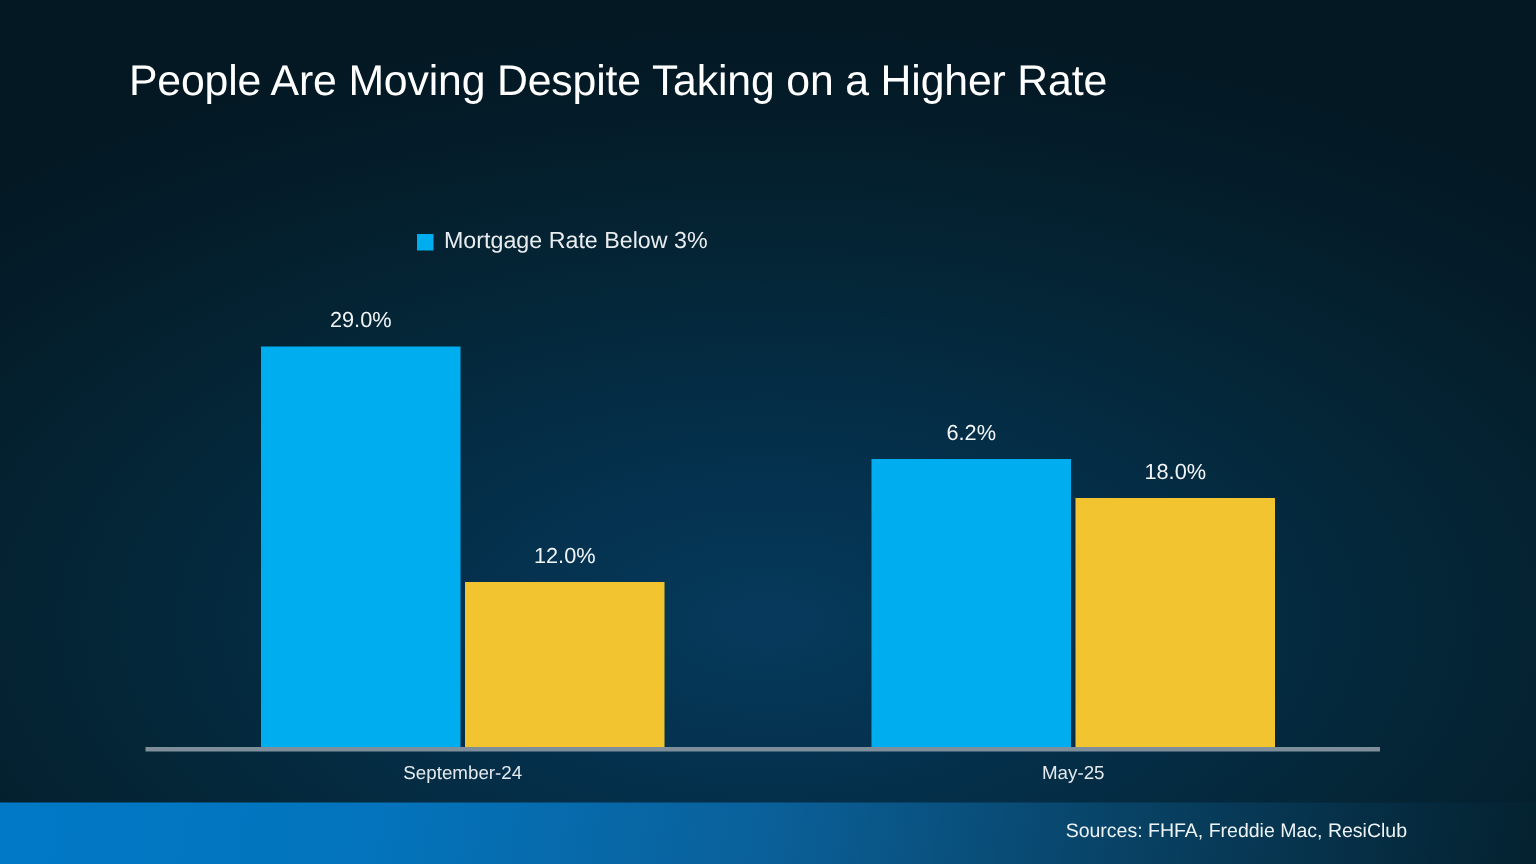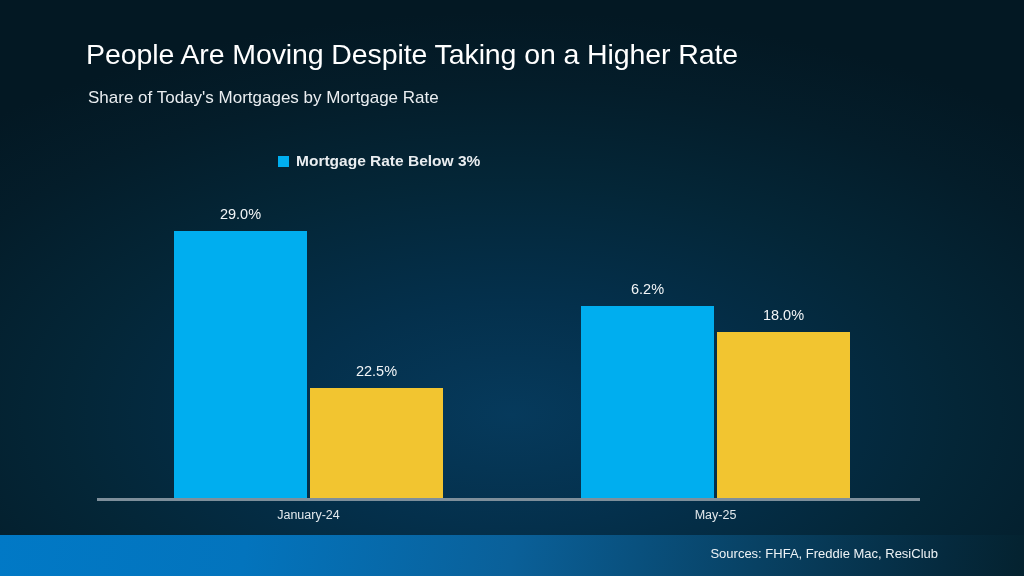--- a/index.html
+++ b/index.html
@@ -25,21 +25,21 @@
   }
   #subtitle {
     position:absolute; left:88px; top:88px;
     font-size:17px; font-weight:normal; color:#e9edf0;
     white-space:nowrap;
   }
 
   
   #legend {
     position:absolute; left:278px; top:152px;
-    display:flex; align-items:center; gap:41px;font-weight:bold;
+    display:flex; align-items:center; gap:41px;
   }
   .legend-item { display:flex; align-items:center; gap:7px; }
   .legend-swatch { width:11px; height:11px; display:block; }
   .legend-label {
     font-size:15.5px; color:#e9edf0; white-space:nowrap;
   }
 
   
   #plot { position:absolute; left:0; top:0; width:1024px; height:576px;border-radius:10px; }
   .bar { position:absolute; }
@@ -69,36 +69,35 @@
     position:absolute; right:86px; top:546px;
     font-size:13px; color:#eef3f6; white-space:nowrap;margin-left:44px;
   }
 </style>
 </head>
 <body>
 
 <div id="stage">
 
   <div id="title">People Are Moving Despite Taking on a Higher Rate</div>
-  <div id="subtitle">Share of Today's Mortgages by Mortgage Rate</div>
 
   <div id="legend">
     <div class="legend-item">
       <span class="legend-swatch" style="background: rgb(0, 174, 239);"></span>
       <span class="legend-label">Mortgage Rate Below 3%</span>
     </div>
   </div>
 
   <div id="plot">
     <div id="axis-line" style="background: rgb(126, 143, 155);"></div>
   <div class="bar" style="left: 174px; top: 231px; width: 133px; height: 267px; background: rgb(0, 174, 239);"></div>
       <div class="bar-label" style="left: 174px; width: 133px; top: 206px;">29.0%</div>
       <div class="bar" style="left: 310px; top: 388px; width: 133px; height: 110px; background: rgb(242, 197, 48);"></div>
-      <div class="bar-label" style="left: 310px; width: 133px; top: 363px;">22.5%</div>
-      <div class="cat-label" style="left: 174px; width: 269px;">January-24</div>
+      <div class="bar-label" style="left: 310px; width: 133px; top: 363px;">12.0%</div>
+      <div class="cat-label" style="left: 174px; width: 269px;">September-24</div>
       <div class="bar" style="left: 581px; top: 306px; width: 133px; height: 192px; background: rgb(0, 174, 239);"></div>
       <div class="bar-label" style="left: 581px; width: 133px; top: 281px;">6.2%</div>
       <div class="bar" style="left: 717px; top: 332px; width: 133px; height: 166px; background: rgb(242, 197, 48);"></div>
       <div class="bar-label" style="left: 717px; width: 133px; top: 307px;">18.0%</div>
       <div class="cat-label" style="left: 581px; width: 269px;">May-25</div>
     </div>
 
   <div id="footer-band" class="fix"></div>
   <div id="sources">Sources: FHFA, Freddie Mac, ResiClub</div>
 

